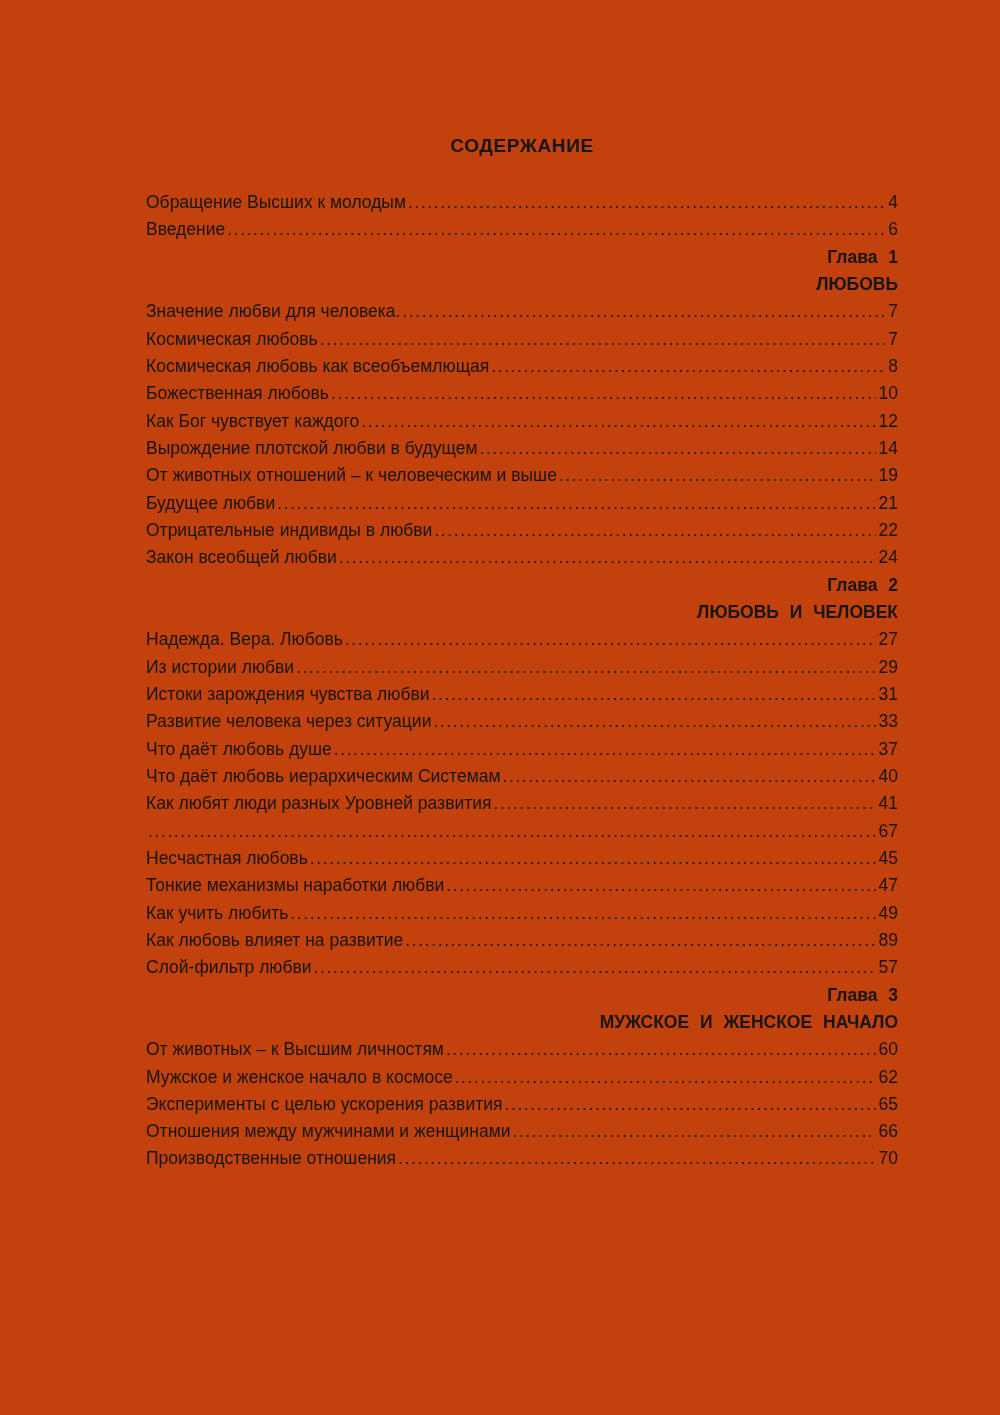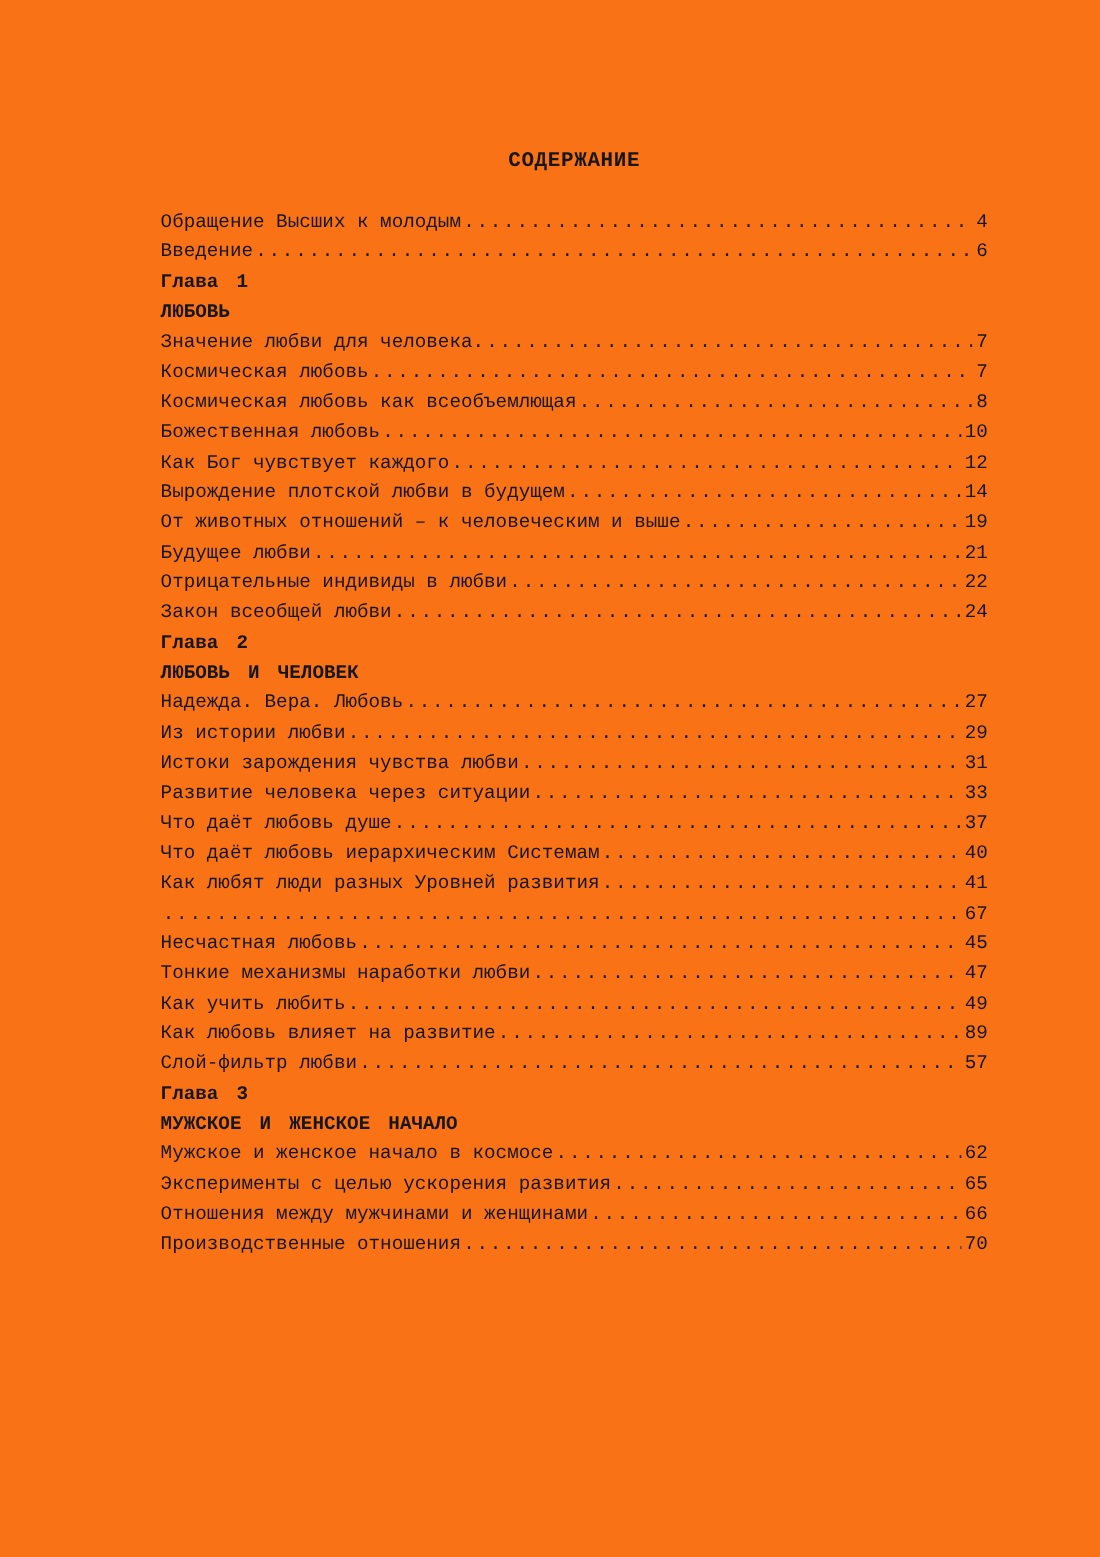--- a/index.html
+++ b/index.html
@@ -4,23 +4,23 @@
 <style>
   html, body {
     margin: 0;
     padding: 0;
     background: #ffffff;
   }
   .page {
     position: relative;
     width: 1000px;
     height: 1415px;
-    background: #f97316;
+    background: #c2410c;
     color: #161616;
-    font-family: Liberation Mono, monospace;
+    font-family: Liberation Sans, sans-serif;
     overflow: hidden;
   }
   .title {
     position: absolute;
     top: 135px;
     left: 146px;
     width: 752px;
     margin: 0;
     text-align: center;
     font-size: 19px;
@@ -33,20 +33,21 @@
     left: 146px;
     width: 752px;
   }
   .row {
     display: flex;
     align-items: baseline;
     height: 27.33px;
     line-height: 27.33px;
     font-size: 17.5px;
     white-space: nowrap;
+    justify-content: flex-end;
   }
   .row .label {
     flex: 0 0 auto;
   }
   .row .leader {
     flex: 1 1 auto;
     overflow: hidden;
     white-space: nowrap;
     margin-left: 2px;
     margin-right: 3px;
@@ -208,20 +209,25 @@
         <span class="leader"></span>
         <span class="pageno">57</span>
       </div>
       <div class="row chapter">
         <span class="label">Глава 3</span>
       </div>
       <div class="row section">
         <span class="label">МУЖСКОЕ И ЖЕНСКОЕ НАЧАЛО</span>
       </div>
       <div class="row entry">
+        <span class="label">От животных – к Высшим личностям</span>
+        <span class="leader"></span>
+        <span class="pageno">60</span>
+      </div>
+      <div class="row entry">
         <span class="label">Мужское и женское начало в космосе</span>
         <span class="leader"></span>
         <span class="pageno">62</span>
       </div>
       <div class="row entry">
         <span class="label">Эксперименты с целью ускорения развития</span>
         <span class="leader"></span>
         <span class="pageno">65</span>
       </div>
       <div class="row entry">

